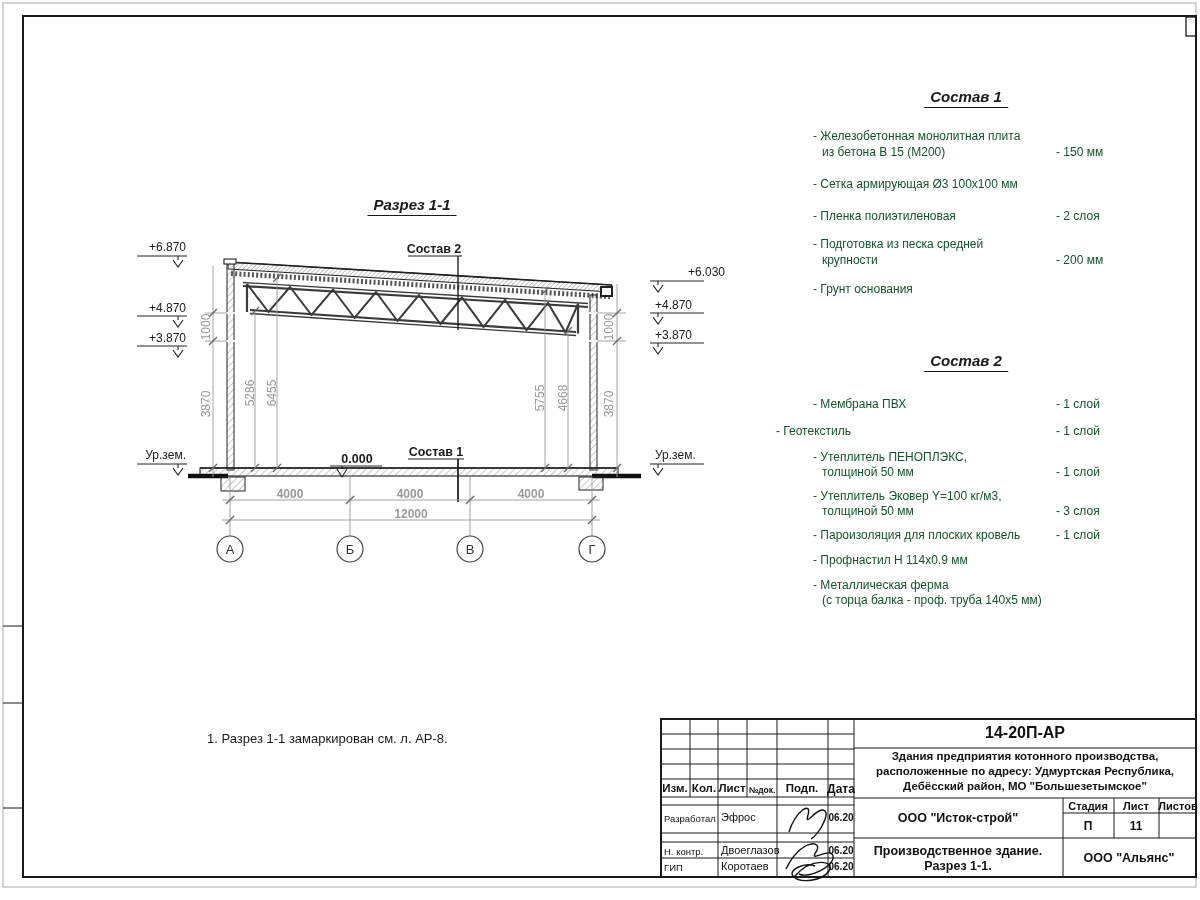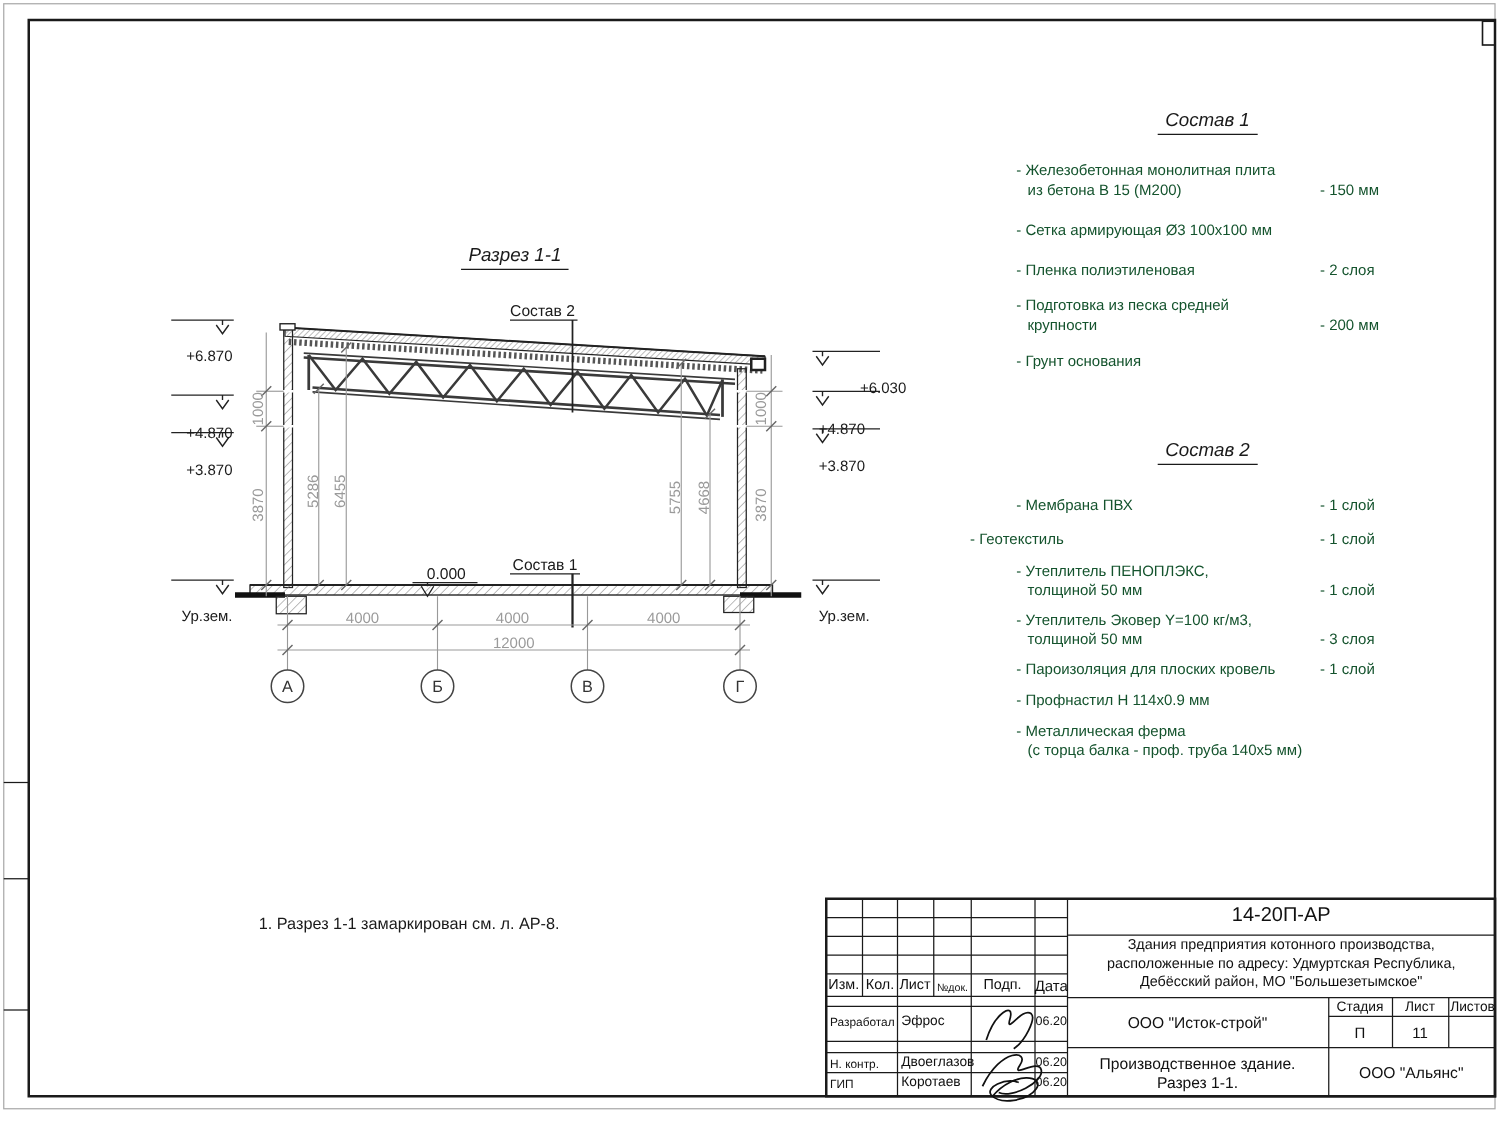--- a/index.html
+++ b/index.html
@@ -2,23 +2,23 @@
 <html><head>
 <meta charset="utf-8">
 <style>
   html,body{margin:0;padding:0;background:#e8e8e8;}
   #sheet{position:relative;width:1200px;height:900px;background:#ffffff;overflow:hidden;
          font-family:"Liberation Sans",sans-serif;}
   svg{position:absolute;left:0;top:0;}
   .lbl{position:absolute;white-space:nowrap;color:#1a1a1a;}
   .dimtxt{color:#9a9a9a;font-size:12px;}
   .rot{transform:translate(-50%,-50%) rotate(-90deg);}
-  .ctr{transform:translateX(-50%);}
+  .ctr{transform:translateX(-50%);font-weight:bold;}
   .ctr2{transform:translate(-50%,-50%);}
-  .elev{font-size:12px;margin-top:38px;}
+  .elev{font-size:12px;}
   .elevL{width:70px;text-align:right;}
   .axis{font-size:13px;color:#333;}
   .h-it{font-style:italic;font-size:15px;border-bottom:1px solid #1a1a1a;padding:0 6px 2px 6px;}
   .comp{font-size:12px;color:#14532d;}
   .tb{color:#111;}
   .small{font-size:9.5px;}
 </style>
 </head>
 <body>
 

